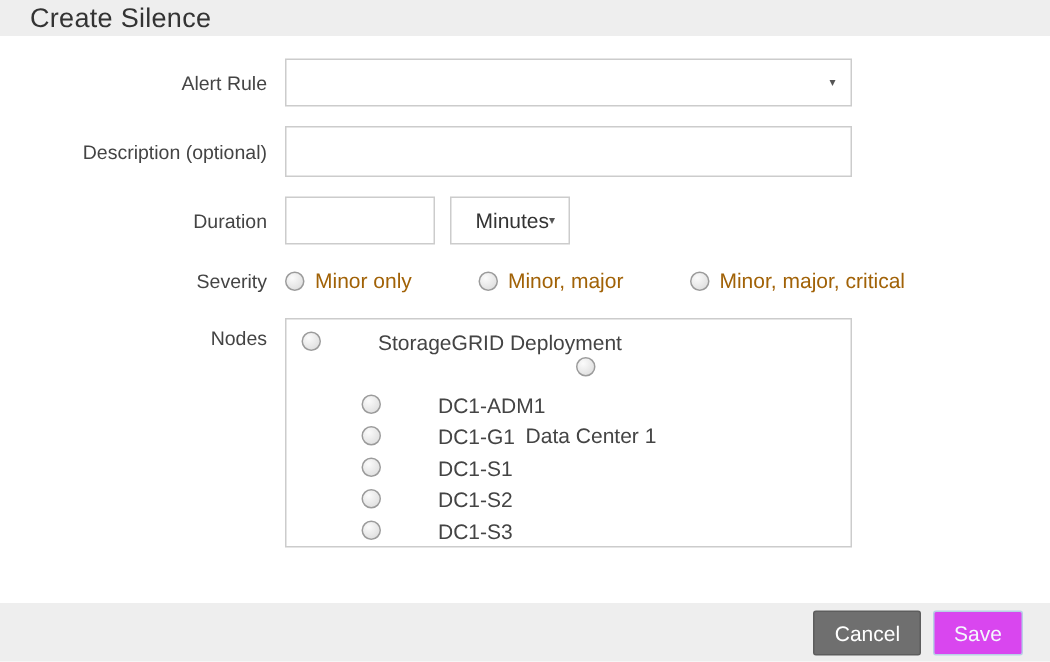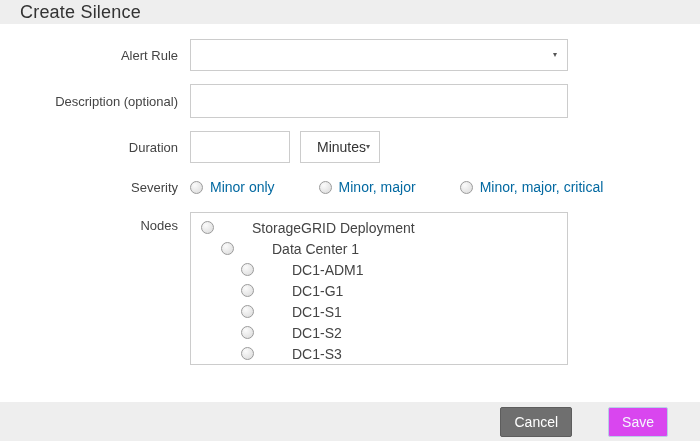--- a/index.html
+++ b/index.html
@@ -52,46 +52,45 @@
     font-family: "Liberation Sans", sans-serif;
     outline: none;
   }
   .duration-input { width: 100px; height: 32px; }
   .unit-select { width: 80px; margin-left: 10px; }
   .unit-select .select-value { margin-left: 6px; }
 
   .radio-group { display: flex; align-items: center; }
   .radio-option { display: inline-flex; align-items: center; cursor: pointer; }
   .radio-option + .radio-option { margin-left: 44px; }
-  .radio-option .opt-label { font-size: 14px; color: #0369a1; }
+  .radio-option .opt-label { font-size: 14px; color: #a16207; }
 
   .radio {
     width: 13px; height: 13px; flex: 0 0 13px;
     border: 1px solid #9b9b9b; border-radius: 50%;
     background: radial-gradient(circle at 35% 30%, #fbfbfb, #d9d9d9);
     margin-right: 7px; display: inline-block;
   }
 
   .tree-box {
     width: 378px; height: 153px;
     border: 1px solid #cccccc; background: #ffffff;
     padding-top: 4px; overflow: hidden;
   }
   .tree-row { height: 21px; display: flex; align-items: center; cursor: pointer; gap: 31px; }
   .tree-row .node-label { font-size: 14px; color: #444444; }
   .tree-row.lvl0 { padding-left: 10px; }
-  .tree-row.lvl1 { padding-left: 30px; }
+  .tree-row.lvl1 { padding-left: 30px; flex-direction: column; }
   .tree-row.lvl2 { padding-left: 50px; }
 
   .dialog-footer {
     position: absolute; left: 0; right: 0; bottom: 0;
     height: 39px; background: #eeeeee;
     display: flex; align-items: center; justify-content: flex-end;
-    padding-right: 32px;
-    gap: 28px;
+    padding-right: 18px;
   }
   .btn {
     font-family: "Liberation Sans", sans-serif;
     font-size: 14px; line-height: 1;
     padding: 7px 13px; border-radius: 2px;
     cursor: pointer;
   }
   .btn-cancel {
     background: #6f6f6f; border: 1px solid #5d5d5d; color: #ffffff;
     margin-right: 8px;

